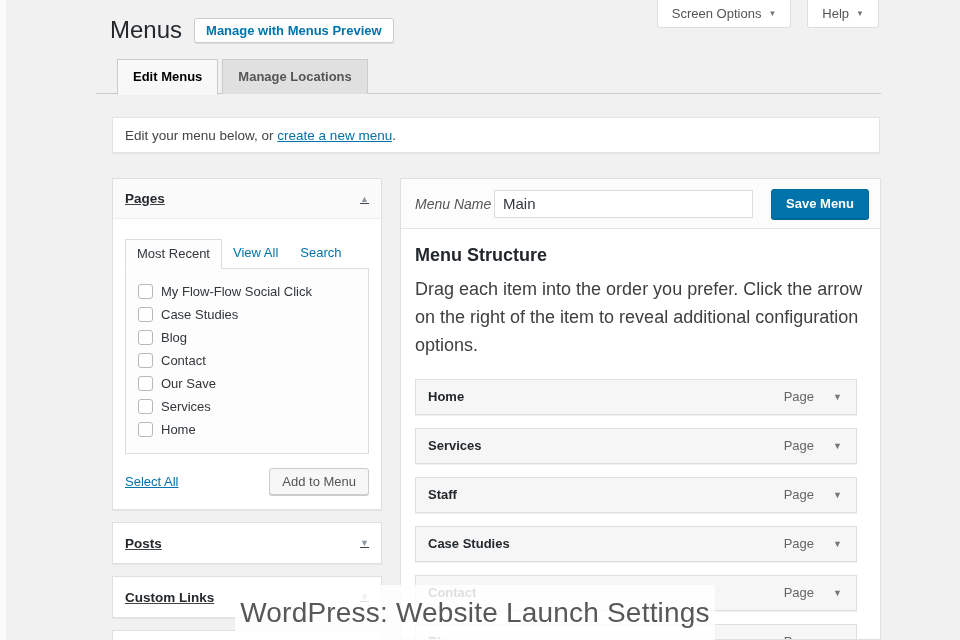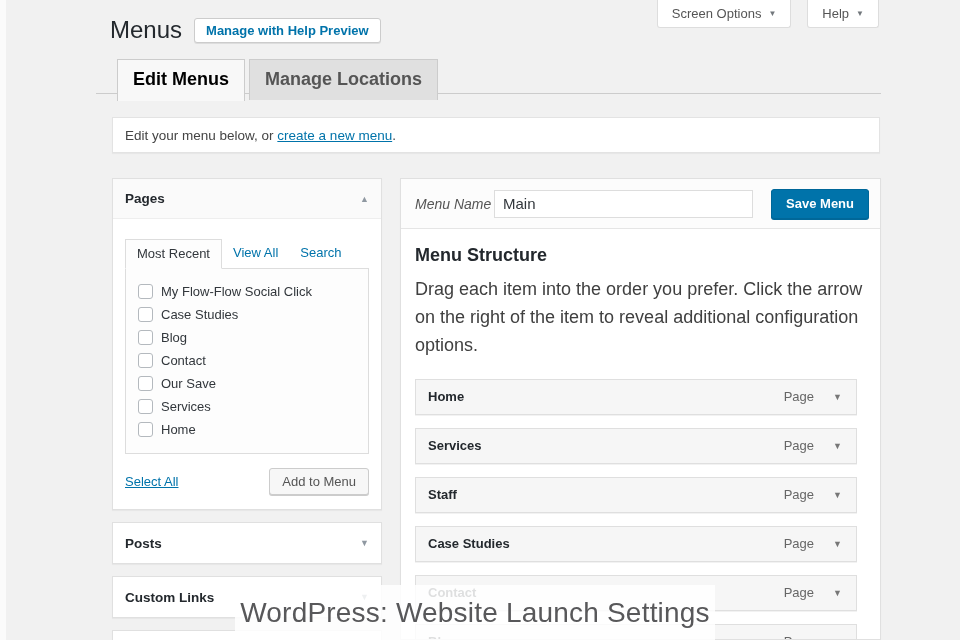--- a/index.html
+++ b/index.html
@@ -31,40 +31,40 @@
   .live-preview-btn {
     background: #fff; border: 1px solid #ccc; border-radius: 3px;
     color: #0073aa; font-weight: 700; font-size: 13px;
     padding: 4px 11px; cursor: pointer; box-shadow: 0 1px 0 #ddd;
   }
 
   
   .nav-tabs { position: absolute; left: 117px; top: 59px; display: flex; gap: 4px; z-index: 2; }
   .nav-tab {
     border: 1px solid #ccc; border-bottom: none;
-    background: #e0e0e0; color: #555; font-weight: 700; font-size: 18px;
+    background: #e0e0e0; color: #555; font-weight: 700; font-size: 13px;
     padding: 9px 15px 10px; cursor: pointer;
   }
   .nav-tab.active { background: #f8f8f8; color: #000; padding-bottom: 11px; margin-bottom: -1px; }
   .nav-tab-line { position: absolute; left: 96px; top: 93px; width: 785px; border-bottom: 1px solid #ccc; }
 
   
   .notice {
     position: absolute; left: 112px; top: 117px; width: 768px; height: 36px;
     background: #fff; border: 1px solid #e3e3e3; box-shadow: 0 1px 1px rgba(0,0,0,.04);
     display: flex; align-items: center; padding: 0 12px; font-size: 13.5px; color: #444;
   }
   a.wp-link { color: #0073aa; text-decoration: underline; cursor: pointer; }
 
   
   .left-col { position: absolute; left: 112px; top: 178px; width: 270px; }
   .postbox { background: #fff; border: 1px solid #e0e0e0; box-shadow: 0 1px 1px rgba(0,0,0,.04); margin-bottom: 12px; }
   .postbox-header {
     height: 40px; display: flex; align-items: center; justify-content: space-between;
-    padding: 0 12px; background: #fafafa; border-bottom: 1px solid #eee; cursor: pointer;
+    padding: 0 12px; background: #fafafa; border-bottom: 1px solid #eee; cursor: pointer; text-decoration: underline;
   }
   .postbox.closed .postbox-header { border-bottom: none; background: #fff; }
   .postbox-header .title { font-weight: 700; font-size: 13.5px; color: #23282d; }
   .postbox-header .tri { font-size: 9px; color: #8f98a1; cursor: pointer; }
   .postbox .inside { padding: 20px 12px 14px; }
 
   .inner-tabs { display: flex; align-items: flex-end; position: relative; z-index: 2; }
   .inner-tab-active {
     background: #fdfdfd; border: 1px solid #ddd; border-bottom: 1px solid #fdfdfd;
     padding: 6px 11px 7px; margin-bottom: -1px; color: #32373c; cursor: pointer;
@@ -141,21 +141,21 @@
     <span class="tri">▼</span>
   </div>
   <div class="meta-tab">
     <span>Help</span>
     <span class="tri">▼</span>
   </div>
 </div>
 
 <div class="page-title-row">
   <h1 class="page-title">Menus</h1>
-  <button class="live-preview-btn">Manage with Help Preview</button>
+  <button class="live-preview-btn">Manage with Menus Preview</button>
 </div>
 
 <div class="nav-tabs">
   <div class="nav-tab active">Edit Menus</div>
   <div class="nav-tab">Manage Locations</div>
 </div>
 <div class="nav-tab-line"></div>
 
 <div class="notice">
   <span>Edit your menu below, or&nbsp;</span>

